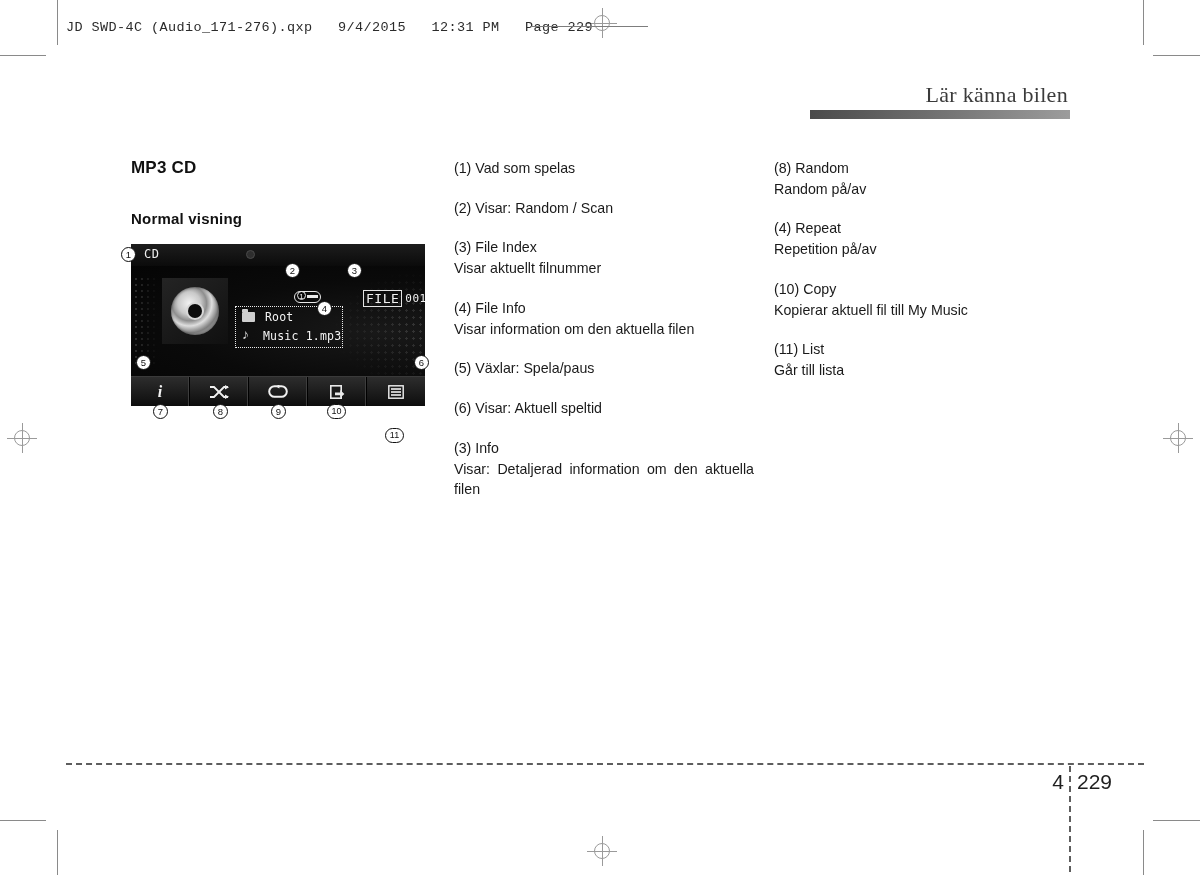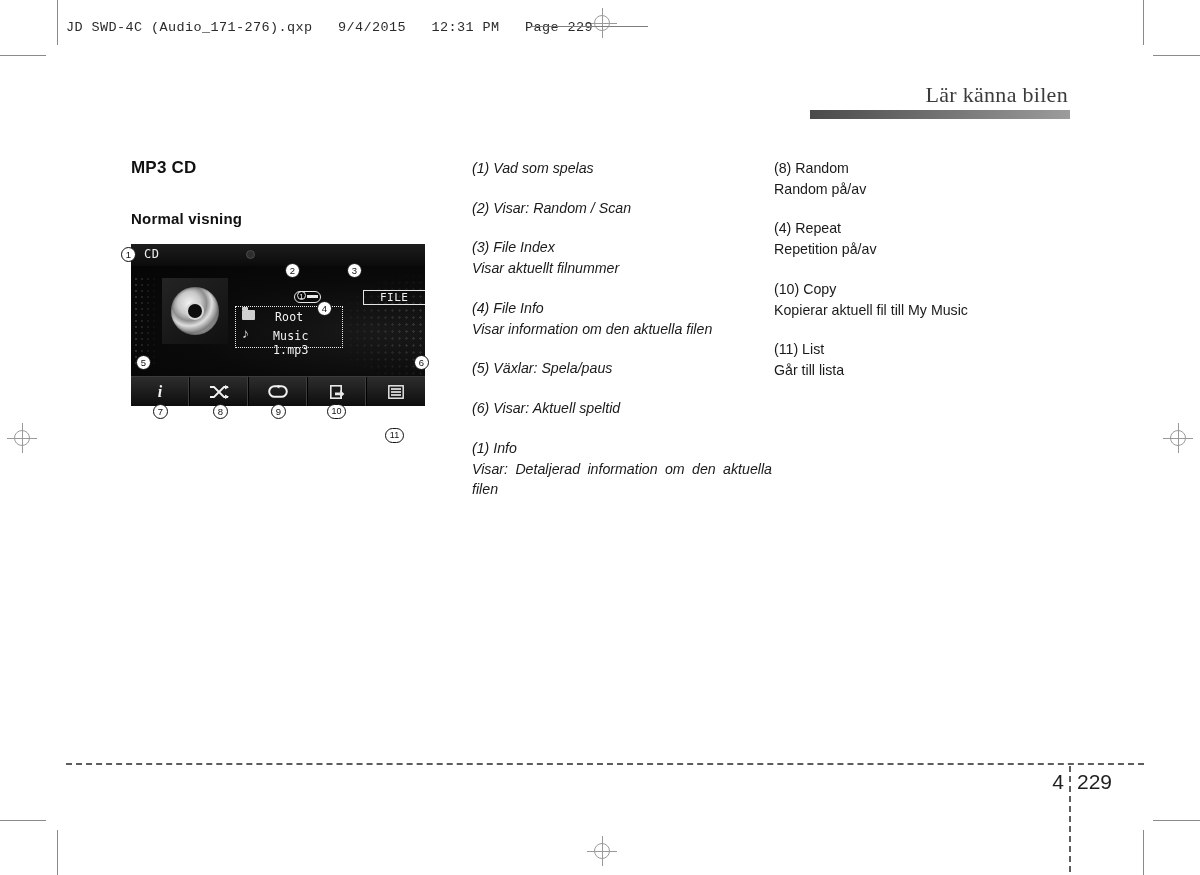--- a/index.html
+++ b/index.html
@@ -36,21 +36,21 @@
     font-size: 22px; color: #3b3b3b; letter-spacing: 0.3px;
   }
   .chapter-bar {
     position: absolute; left: 810px; top: 110px; width: 260px; height: 9px;
     background: linear-gradient(to right, #4a4a4a 0%, #6e6e6e 45%, #9c9c9c 100%);
   }
 
   
   .col { position: absolute; top: 158px; }
   .col-left  { left: 131px;  width: 300px; }
-  .col-mid   { left: 472px;  width: 300px; font-style: italic; }
+  .col-mid   { left: 454px;  width: 300px; }
   .col-right { left: 774px;  width: 300px; }
 
   h2.sec-title { font-size: 17px; font-weight: bold; color:#111; letter-spacing:0.2px; }
   h3.sub-title { font-size: 15px; font-weight: bold; color:#111; margin-top: 32px; letter-spacing:0.2px; }
 
   .item { margin-bottom: 19px; font-size: 14.2px; line-height: 1.46; color: #1a1a1a; }
   .item .l1 { display:block; }
   .item .l2 { display:block; }
   .item.justify .l2 { text-align: justify; text-align-last: left; }
 
@@ -113,32 +113,32 @@
   .rnd-icon .num {
     position:absolute; left: 2px; top: -1px; width: 9px; height: 9px;
     font-size: 7px; color:#fff; text-align:center; line-height:9px;
     border:1px solid #e8e8e8; border-radius:50%;
   }
   .rnd-icon .bar {
     position:absolute; right: 2px; top: 3px; width: 11px; height: 3px; background:#e8e8e8;
   }
   .fileidx { position:absolute; left: 232px; top: 24px; display:flex; align-items:center; gap:3px; }
   .fileidx .tag {
-    font-family:"DejaVu Sans Mono", monospace; font-size: 11px; color:#f0f0f0;
-    border: 1.2px solid #e4e4e4; padding: 0px 16px; letter-spacing:0.5px;
+    font-family:"DejaVu Sans Mono", monospace; font-size: 13px; color:#f0f0f0;
+    border: 1.2px solid #e4e4e4; padding: 0px 2px; letter-spacing:0.5px;
   }
   .fileidx .num {
     font-family:"DejaVu Sans Mono", monospace; font-size: 11px; color:#f2f2f2; letter-spacing:0.5px;text-align:center;
   }
 
   .infobox {
     position:absolute; left: 104px; top: 40px; width: 108px; height: 42px;
     border: 1.6px dotted #e9e9e9;
   }
-  .row { position:absolute; left: 6px; display:flex; gap:20px; }
+  .row { position:absolute; left: 6px; display:flex; align-items:center; gap:10px; }
   .row.r1 { top: 3px; } .row.r2 { top: 22px; }
   .row .txt {
     font-family:"DejaVu Sans Mono", monospace; font-size: 11.5px; color:#f4f4f4; letter-spacing:0.2px;
   }
   .folder-icon {
     width: 13px; height: 10px; background:#cfcfcf; border-radius:1px; position:relative; flex:none;
   }
   .folder-icon::before {
     content:""; position:absolute; left:0; top:-3px; width:6px; height:3px;
     background:#cfcfcf; border-radius:1px 1px 0 0;
@@ -359,21 +359,21 @@
       <span class="l1">(4) File Info</span>
       <span class="l2">Visar information om den aktuella filen</span>
     </div>
     <div class="item">
       <span class="l1">(5) Växlar: Spela/paus</span>
     </div>
     <div class="item">
       <span class="l1">(6) Visar: Aktuell speltid</span>
     </div>
     <div class="item justify">
-      <span class="l1">(1) Info</span>
+      <span class="l1">(3) Info</span>
       <span class="l2">Visar: Detaljerad information om den aktuella filen</span>
     </div>
   </div>
 
   <div class="col col-right">
     <div class="item">
       <span class="l1">(8) Random</span>
       <span class="l2">Random på/av</span>
     </div>
     <div class="item">

